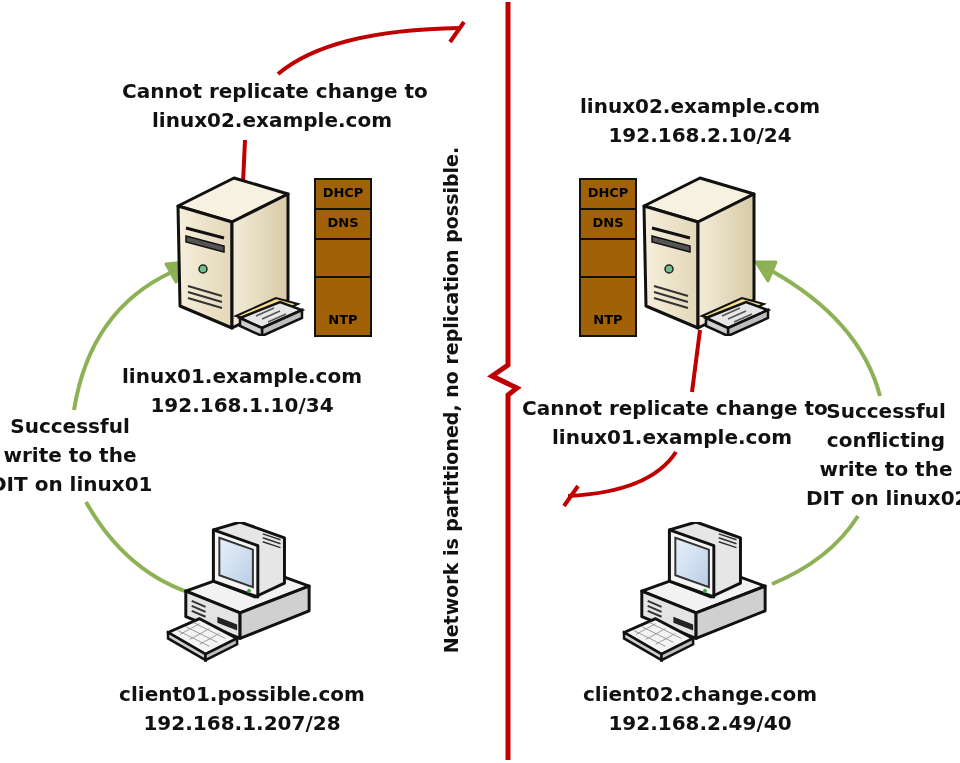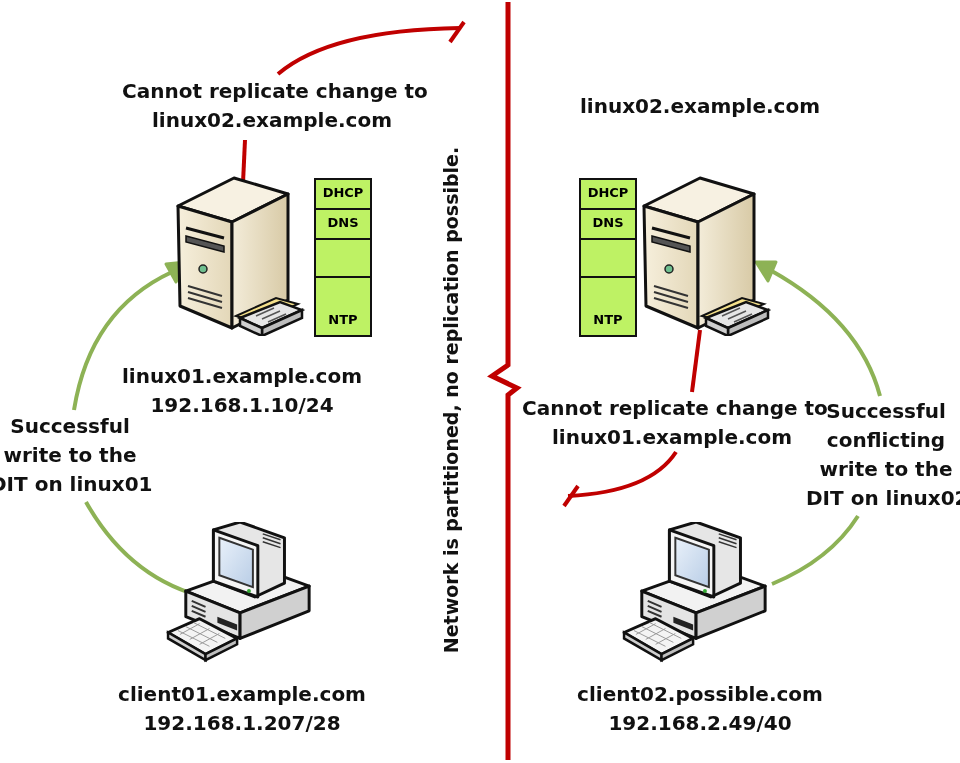--- a/index.html
+++ b/index.html
@@ -2,21 +2,21 @@
 <html><head>
 <meta charset="utf-8">
 <style>
   html, body { margin: 0; padding: 0; background: #ffffff; }
   body { width: 960px; height: 763px; position: relative; overflow: hidden;
          font-family: "DejaVu Sans", sans-serif; }
   #stage { position: absolute; left: 0; top: 0; width: 960px; height: 763px; }
   .lbl { position: absolute; font-family: "DejaVu Sans", sans-serif; font-weight: bold;
          color: #111; text-align: center; line-height: 29px; font-size: 20px; white-space: nowrap; }
   .lbl span { display: block; }
-  .svc { position: absolute; width: 58px; background: #bef264; border: 2px solid #111;
+  .svc { position: absolute; width: 58px; background: #a16207; border: 2px solid #111;
          font-family: "DejaVu Sans", sans-serif; font-weight: bold; font-size: 13px;
          text-align: center; box-sizing: border-box; }
   .svc div { height: 28px; line-height: 26px; border-bottom: 2px solid #111; }
   .svc div:last-child { border-bottom: none; margin-top: 29px; }
   .vert { position: absolute; left: 451px; top: 400px; width: 0; height: 0; }
   .vert span { position: absolute; transform: translate(-50%,-50%) rotate(-90deg);
                font-family: "DejaVu Sans", sans-serif; font-weight: bold; font-size: 19px;
                white-space: nowrap; color: #111; }
 </style>
 </head>
@@ -118,47 +118,48 @@
 <div class="svc" style="left:579px;top:276px;">
   <div>NTP</div>
 </div>
 
 <div class="lbl" style="left:122px;top:77px;width:300px;">
   <span>Cannot replicate change to</span>
   <span>linux02.example.com</span>
 </div>
 <div class="lbl" style="left:92px;top:362px;width:300px;">
   <span>linux01.example.com</span>
-  <span>192.168.1.10/24</span>
+  <span>192.168.1.10/34</span>
 </div>
 <div class="lbl" style="left:-10px;top:412px;width:160px;">
   <span>Successful</span>
   <span>write to the</span>
   <span>DIT on linux01</span>
 </div>
 <div class="lbl" style="left:92px;top:680px;width:300px;">
-  <span>client01.example.com</span>
+  <span>client01.possible.com</span>
   <span>192.168.1.207/28</span>
 </div>
 
 <div class="lbl" style="left:550px;top:92px;width:300px;">
   <span>linux02.example.com</span>
+  <span>192.168.2.10/24</span>
 </div>
 <div class="lbl" style="left:522px;top:394px;width:300px;">
   <span>Cannot replicate change to</span>
   <span>linux01.example.com</span>
 </div>
 <div class="lbl" style="left:806px;top:397px;width:160px;">
   <span>Successful</span>
   <span>conflicting</span>
   <span>write to the</span>
   <span>DIT on linux02</span>
 </div>
 <div class="lbl" style="left:550px;top:680px;width:300px;">
-  <span>client02.possible.com</span>
+  <span>client02.change.com</span>
   <span>192.168.2.49/40</span>
 </div>
 
 <div class="vert">
   <span>Network is partitioned, no replication possible.</span>
 </div>
 
 </div>
 
 </body></html>

